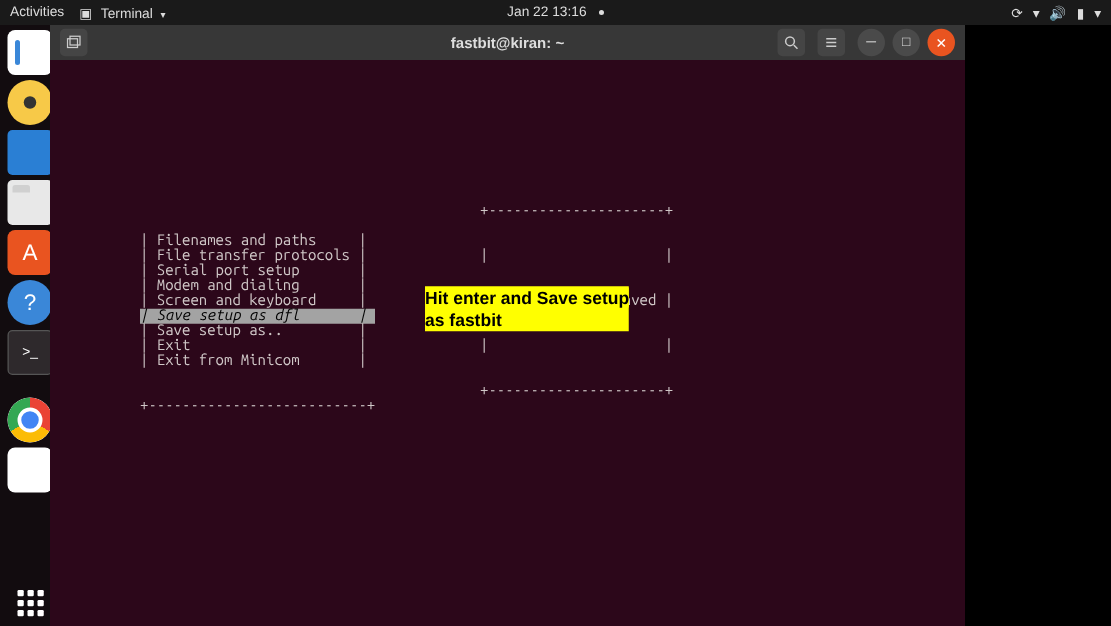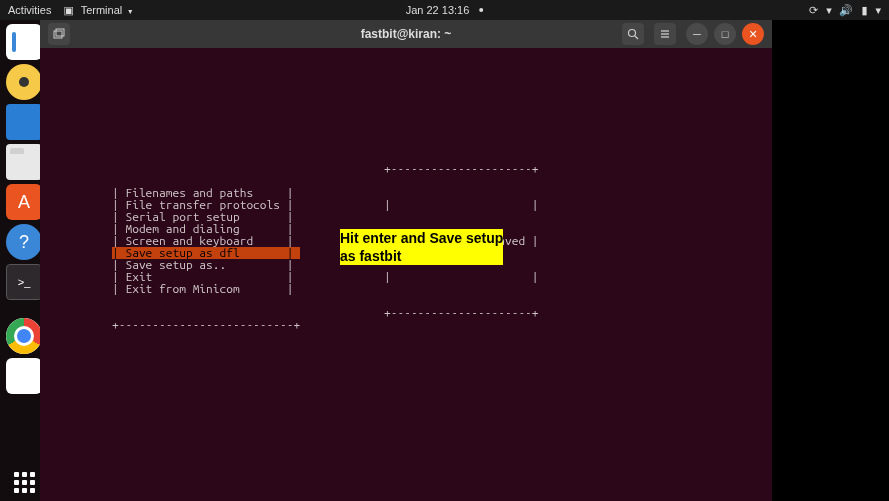--- a/index.html
+++ b/index.html
@@ -112,21 +112,21 @@
   background: #2c071a;
   font-family: "Ubuntu Mono", "DejaVu Sans Mono", monospace;
   font-size: 12px;
   line-height: 12px;
   color: #d0c8c8;
   white-space: pre;
 }
 .term-line { height: 12px; }
 .menu-box { position: absolute; left: 72px; top: 115px; }
 .menu-row { padding: 0; }
-.menu-row.selected { background: #c2410c; color: #000; }
+.menu-row.selected { background: #a3a3a3; color: #000; font-style: italic; }
 .saved-box { position: absolute; left: 344px; top: 91px; }
 .annotation {
   position: absolute;
   left: 252px;
   top: 181px;
   background: #ffff00;
   color: #000;
   font-family: Arial, sans-serif;
   font-size: 14px;
   font-weight: bold;

